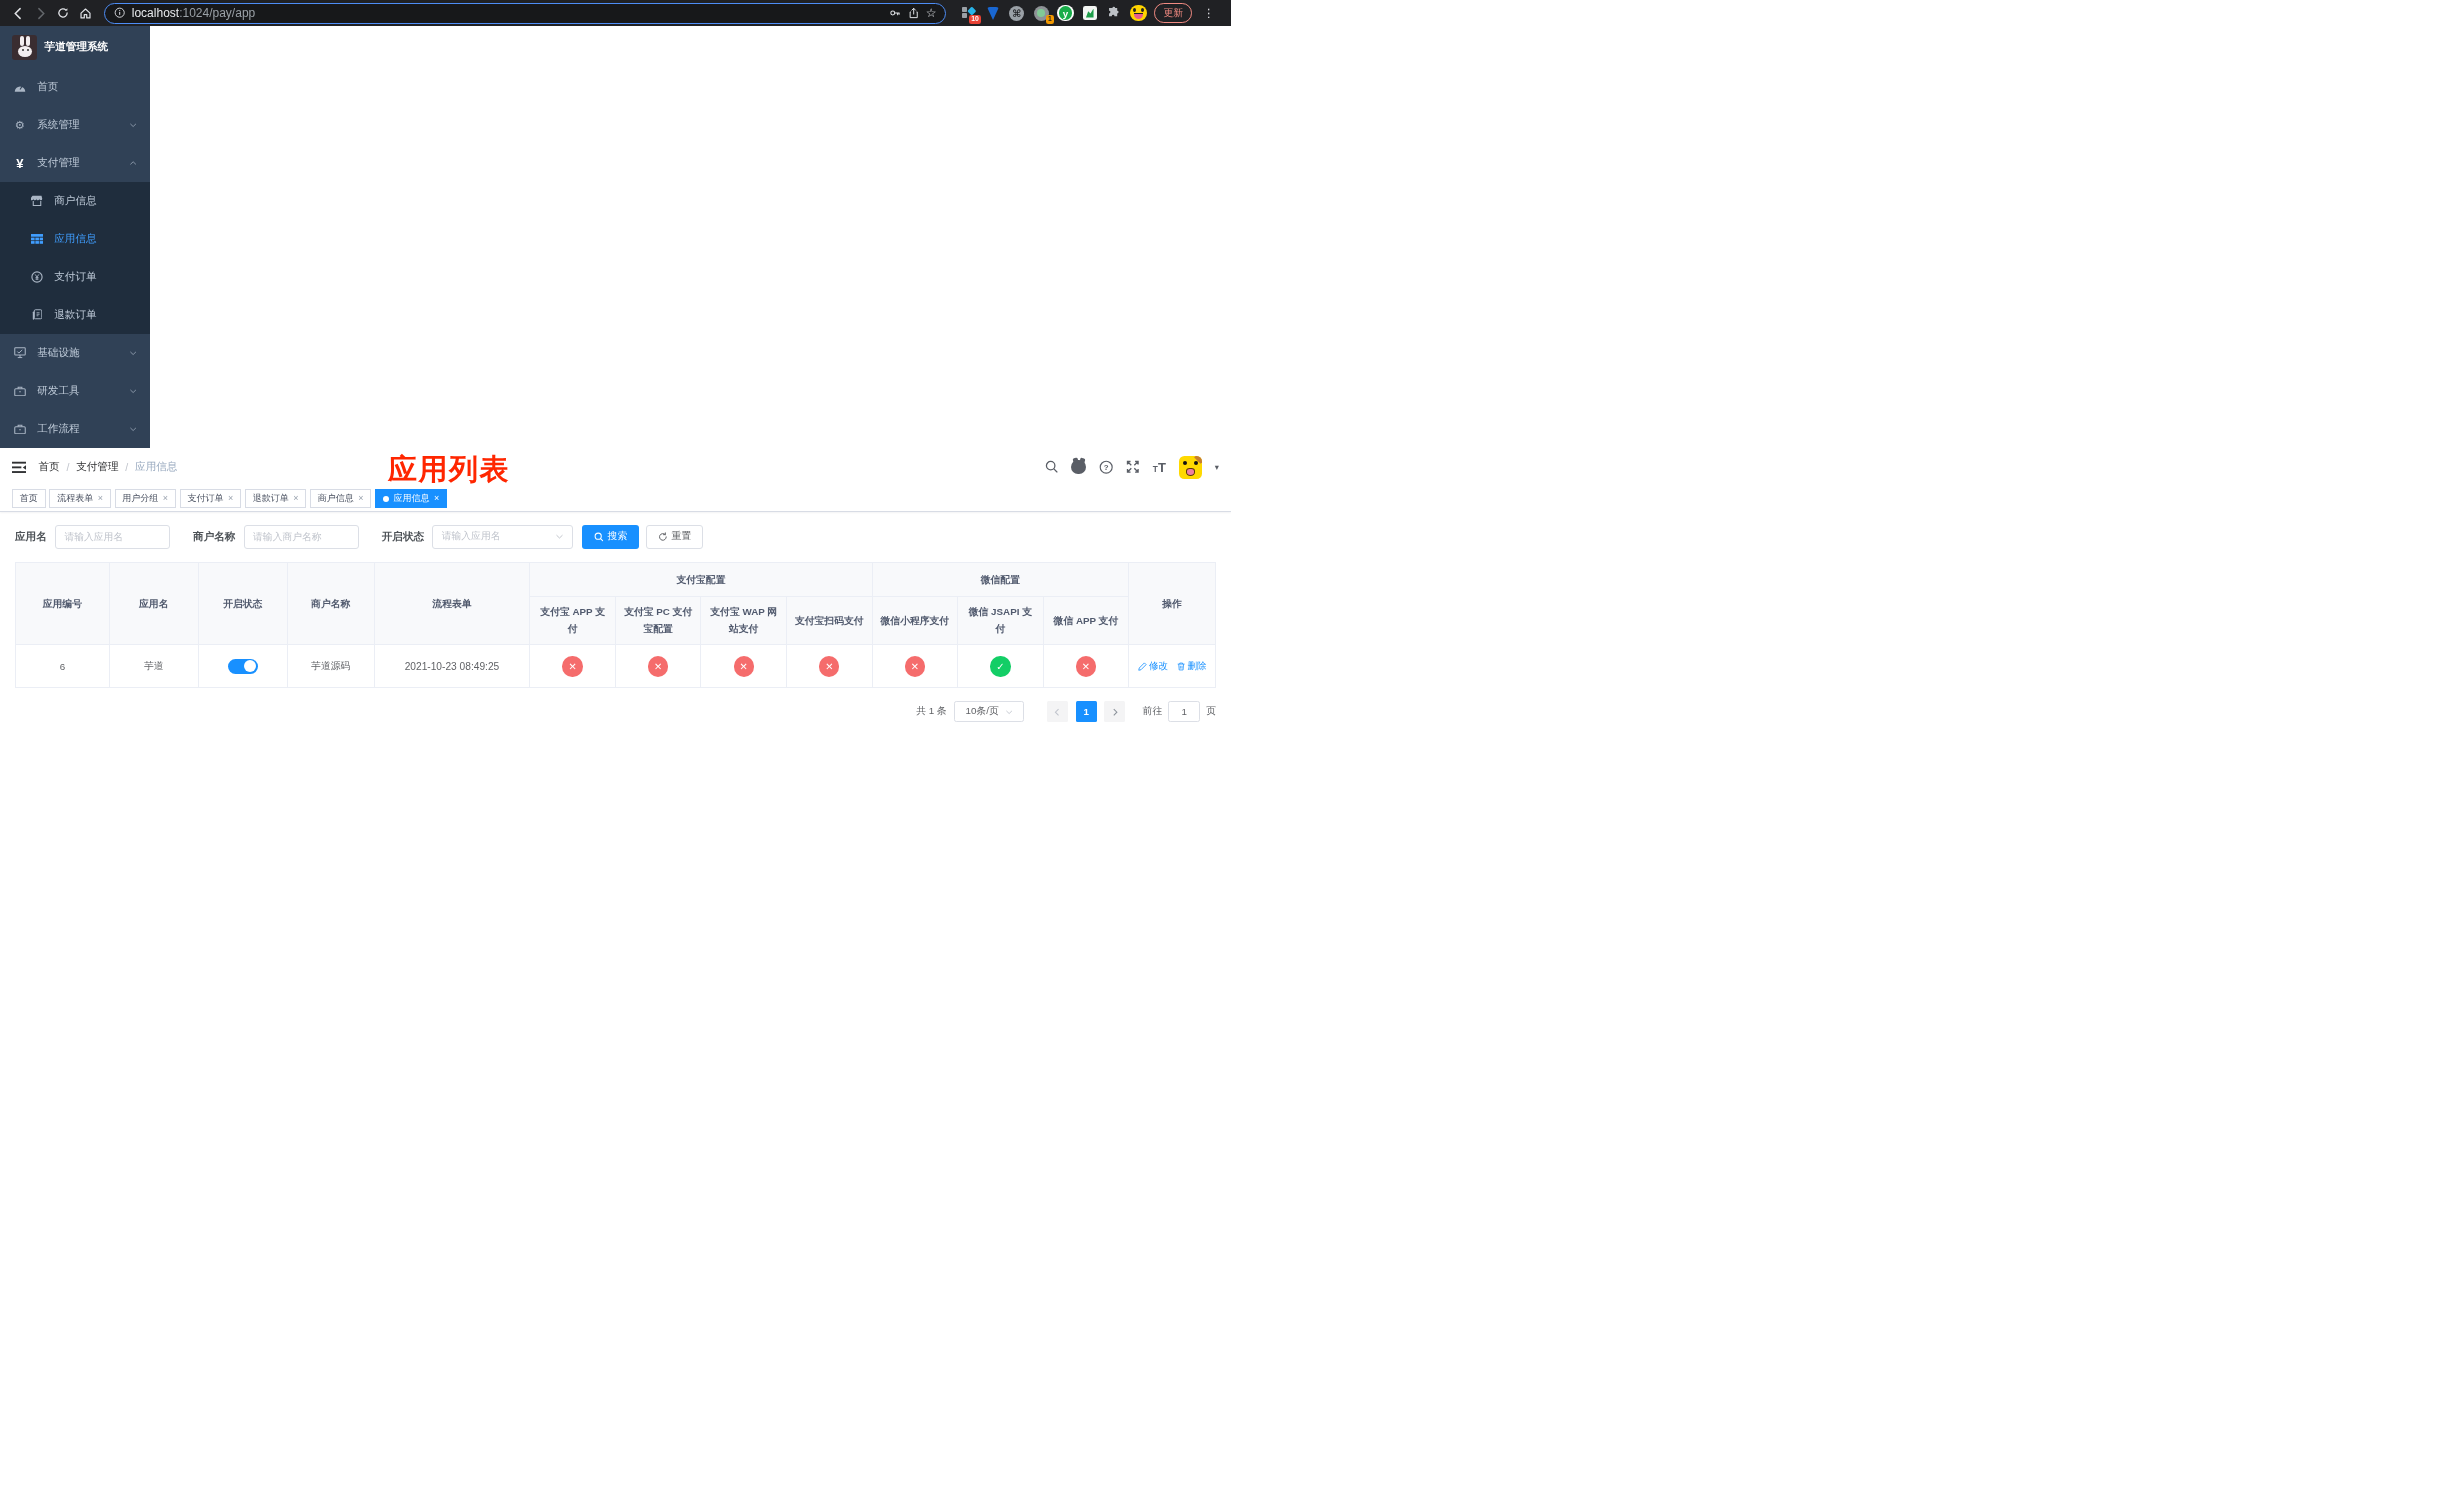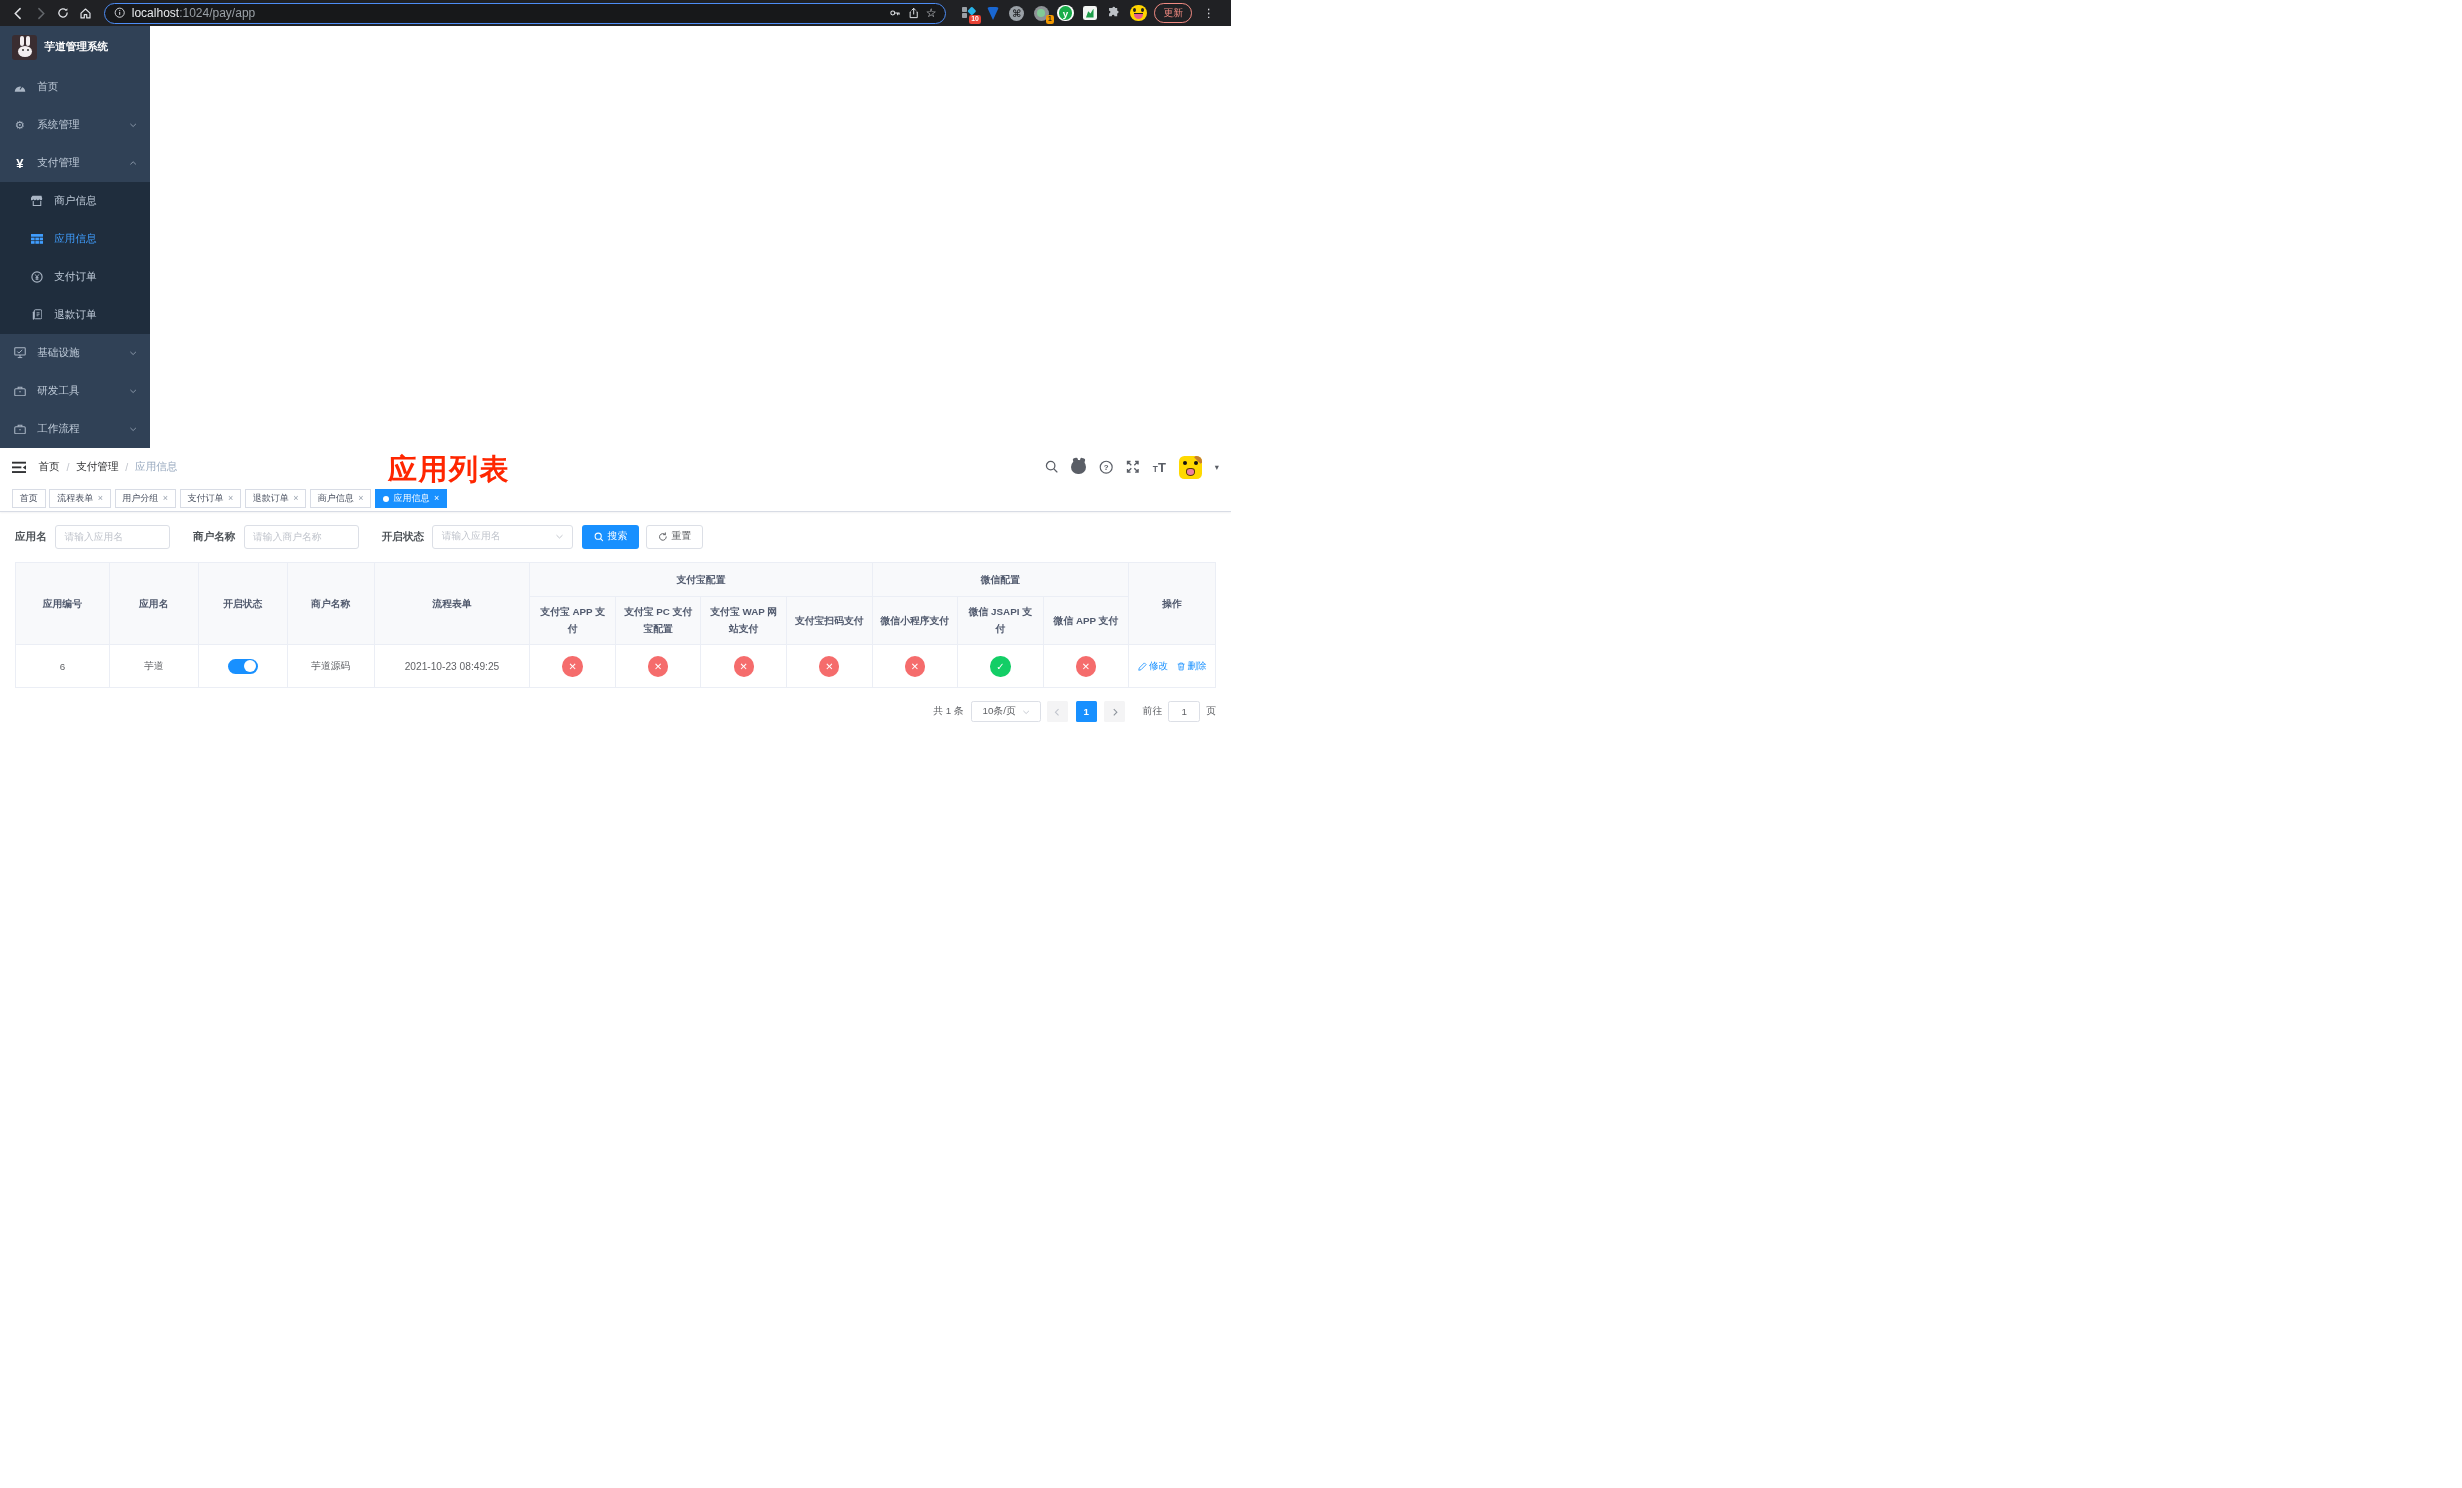--- a/index.html
+++ b/index.html
@@ -126,21 +126,21 @@
   .toggle i { position:absolute; right:1.5px; top:1.5px; width:12px; height:12px; border-radius:50%; background:#fff; }
   .status { width:20.4px; height:20.4px; border-radius:50%; display:inline-flex; align-items:center; justify-content:center; color:#fff; font-size:9.8px; font-weight:700; }
   .status.fail { background:#f56c6c; }
   .status.ok { background:#13ce66; }
   .op-link { color:#1890ff; font-size:9.5px; display:inline-flex; align-items:center; gap:2.3px; cursor:pointer; white-space:nowrap; }
   .op-link + .op-link { margin-left:9px;font-family:Liberation Mono, monospace; }
 
   
   .pagination { display:flex; align-items:center; justify-content:flex-end; margin-top:13px; font-size:9.8px; color:#606266; }
   .pg-total { margin-right:7.6px; }
-  .pg-size { width:70px; height:21px; border:0.8px solid #dcdfe6; border-radius:2.3px; display:flex; align-items:center; justify-content:center; gap:6px; color:#606266; margin-right:2px; }
+  .pg-size { width:70px; height:21px; border:0.8px solid #dcdfe6; border-radius:2.3px; display:flex; align-items:center; justify-content:center; gap:6px; color:#606266; margin-right:19px; }
   .pg-size .chev { color:#c0c4cc; display:flex; }
   .pg-btn { width:21px; height:21px; background:#f4f4f5; border-radius:1.5px; display:flex; align-items:center; justify-content:center; margin:0 3.8px; cursor:pointer; }
   .pg-btn.prev { color:#c0c4cc; } .pg-btn.next { color:#8b919a; }
   .pg-page { width:21px; height:21px; background:#1890ff; color:#fff; border-radius:1.5px; display:flex; align-items:center; justify-content:center; font-weight:700; margin:0 3.8px; cursor:pointer; }
   .pg-goto { margin-left:13.6px; display:flex; align-items:center; gap:6px; }
   .pg-input { width:32px; height:21px; border:0.8px solid #dcdfe6; border-radius:2.3px; text-align:center; font-size:9.8px; color:#606266; font-family:inherit; }
 </style>
 </head>
 <body>
 

